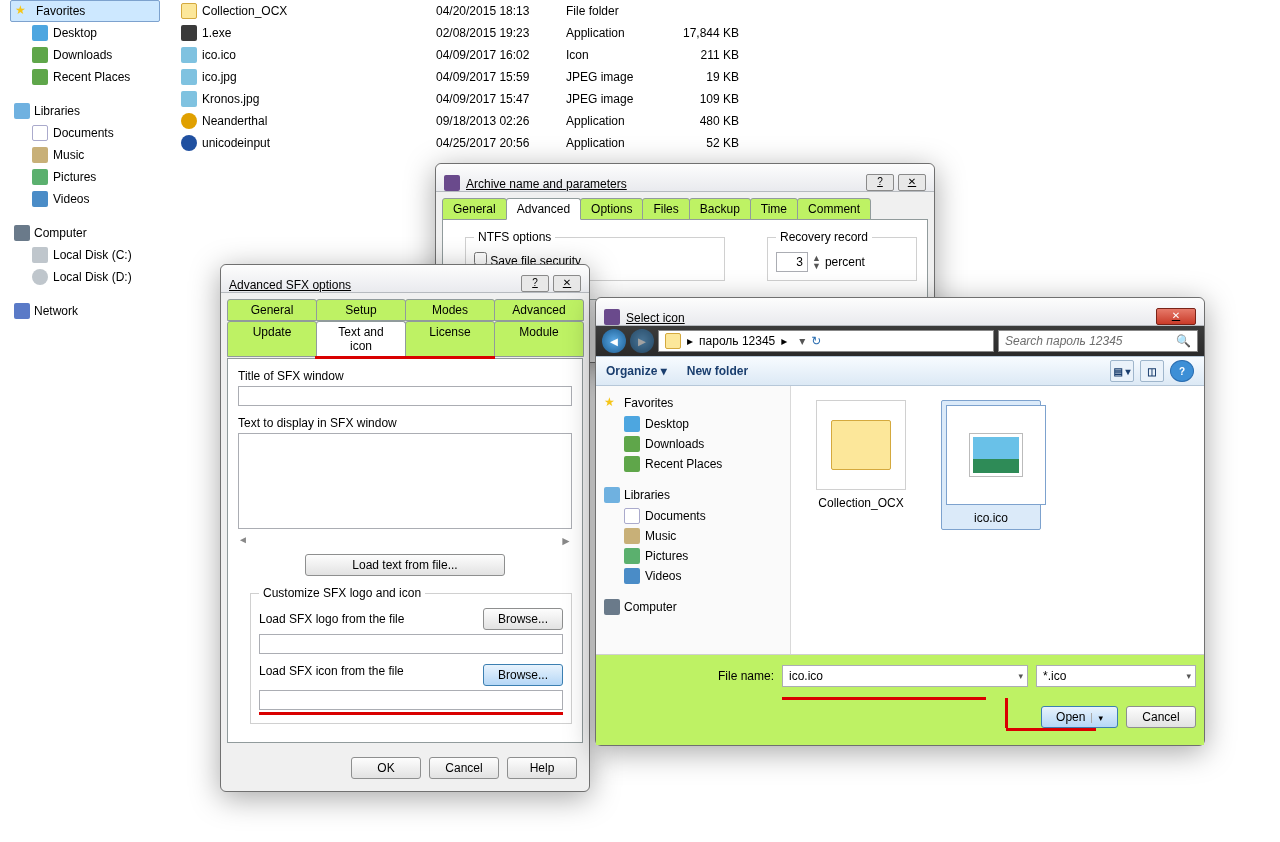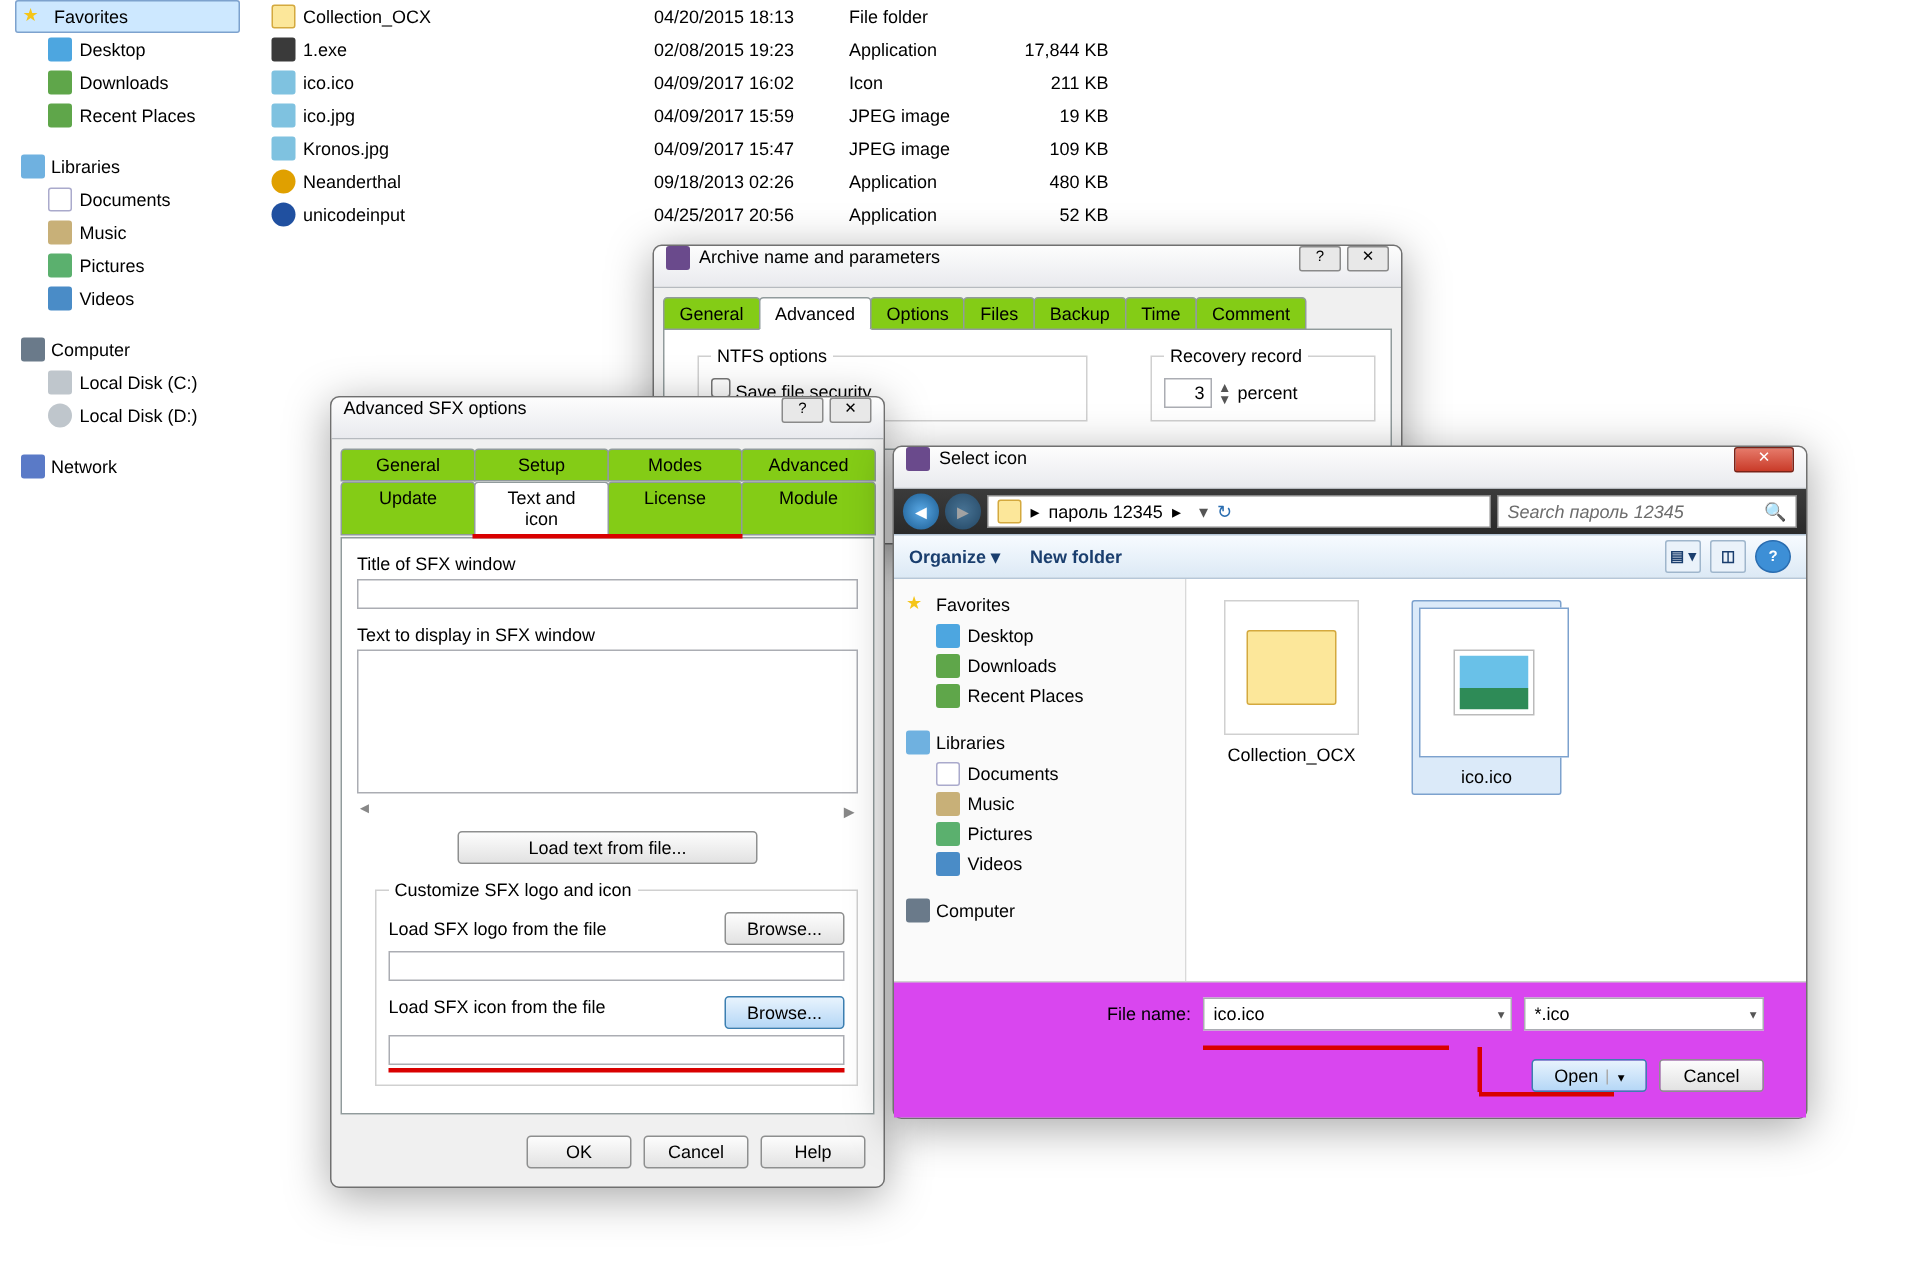--- a/index.html
+++ b/index.html
@@ -18,27 +18,27 @@
 .fl-header > div { padding: 2px 6px; }
 .fl-row { display: flex; padding: 2px 0; align-items: center; }
 .fl-row > div { padding: 1px 6px; }
 .col-name { width: 255px; display: flex; align-items: center; gap: 5px; }
 .col-date { width: 130px; }
 .col-type { width: 110px; }
 .col-size { width: 75px; text-align: right; }
 
 
 .win7-dialog { position: absolute; background: #f0f0f0; border: 1px solid #707070; border-radius: 6px; box-shadow: 0 6px 30px rgba(0,0,0,.35); }
-.win7-title { height: 28px; background: linear-gradient(#fdfdfd, #e9eaee); border-bottom: 1px solid #b6babf; display: flex; align-items: flex-start; padding: 0 8px; border-radius: 6px 6px 0 0; }
+.win7-title { height: 28px; background: linear-gradient(#fdfdfd, #e9eaee); border-bottom: 1px solid #b6babf; display: flex; align-items: flex-end; padding: 0 8px; border-radius: 6px 6px 0 0; text-decoration: underline; }
 .win7-title .spacer { flex: 1; }
 .win7-btn-help, .win7-btn-close { width: 28px; height: 17px; border: 1px solid #8a8a8a; background: #e8e8e8; border-radius: 2px; margin-left: 4px; font-size: 10px; line-height: 14px; text-align: center; }
 .win7-btn-close.red { background: linear-gradient(#e67a6a, #c93b29); color:#fff; width: 40px; border-color:#7a2318; }
 
 .tab-row { display: flex; padding: 6px 6px 0; background:#f0f0f0; }
-.tab { padding: 3px 10px; border: 1px solid #919b9c; background: #84cc16; border-radius: 3px 3px 0 0; margin-right: -1px; cursor: default; }
+.tab { padding: 3px 10px; border: 1px solid #919b9c; background: #bef264; border-radius: 3px 3px 0 0; margin-right: -1px; cursor: default; }
 .tab.active { background: #fff; border-bottom-color: #fff; position: relative; z-index: 2; }
 .tab-content { margin: -1px 6px 6px; border: 1px solid #919b9c; background: #fff; padding: 10px; }
 
 .fieldset { border: 1px solid #d0d0d0; padding: 8px; margin-bottom: 8px; margin-left: 12px; }
 .fieldset > legend { padding: 0 4px; }
 
 .btn { display: inline-block; min-width: 70px; padding: 3px 14px; text-align: center; background: linear-gradient(#fdfdfd,#e2e2e2); border: 1px solid #8e8f8f; border-radius: 3px; }
 .btn.split::after { content:"▾"; margin-left:6px; padding-left:6px; border-left:1px solid #aaa; font-size:9px;}
 .btn.primary { background: linear-gradient(#e8f3fd,#b5d7f6); border-color:#3c7fb1; }
 
@@ -66,21 +66,21 @@
 .open-nav { width: 195px; border-right:1px solid #d9d9d9; padding:6px 8px; overflow:auto; background:#fafafa;}
 .open-nav .grp { font-weight: normal; padding:3px 0; display:flex; align-items:center; gap:4px; }
 .open-nav .itm { padding:2px 0 2px 20px; display:flex; align-items:center; gap:5px; }
 
 .open-files { flex:1; padding: 14px 20px; display:flex; gap:30px; align-items:flex-start; background:#fff;}
 .thumb { width:100px; text-align:center; }
 .thumb .frame { width:90px; height:90px; border:1px solid #d0d0d0; margin:0 auto 6px; display:flex; align-items:center; justify-content:center; }
 .thumb.selected .frame { border:1px solid #7da2ce; background:#eaf3fb; width:100px; height:100px; }
 .thumb.selected { background:#dbeaf9; border:1px solid #7da2ce; border-radius:2px; padding:4px; }
 
-.open-footer { padding: 10px 28px 14px; background:#d946ef; border-top:1px solid #d0d0d0; }
+.open-footer { padding: 10px 8px 14px; background:#bef264; border-top:1px solid #d0d0d0; }
 .open-footer .row { display:flex; align-items:center; gap:8px; margin-bottom:10px; }
 .open-footer label { text-align:right; width: 170px; }
 .combo { border:1px solid #abadb3; background:#fff; height:22px; display:flex; align-items:center; padding:0 6px; position:relative; }
 .combo::after { content:"▾"; position:absolute; right:4px; font-size:9px; color:#555; }
 
 
 .watermark { position:absolute; left:600px; top:225px; font-size:90px; color:rgba(0,0,0,.07); font-weight:600; transform:rotate(0deg); letter-spacing:2px; pointer-events:none;}
 
 
 .i-folder   { background:#fce79a; border:1px solid #d4a93e; border-radius:2px;}

